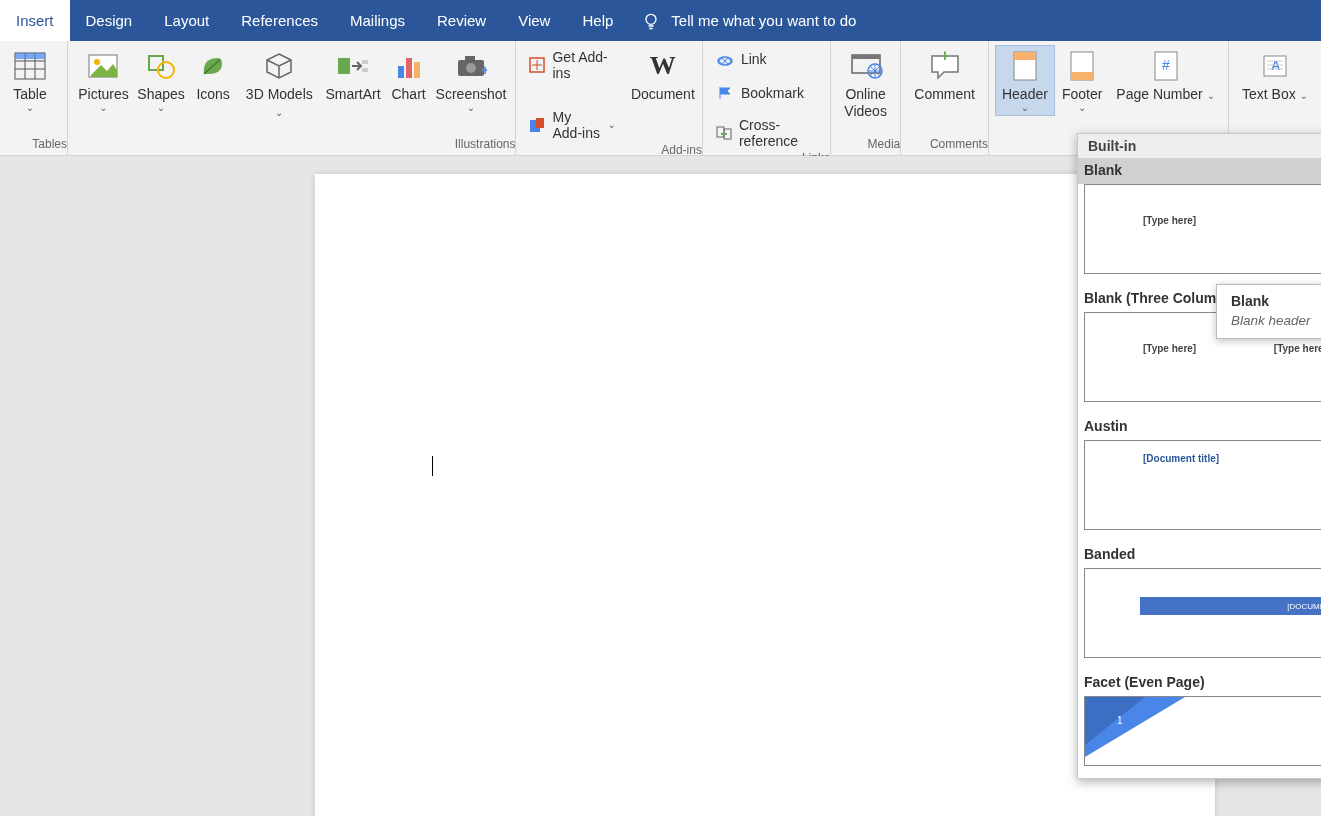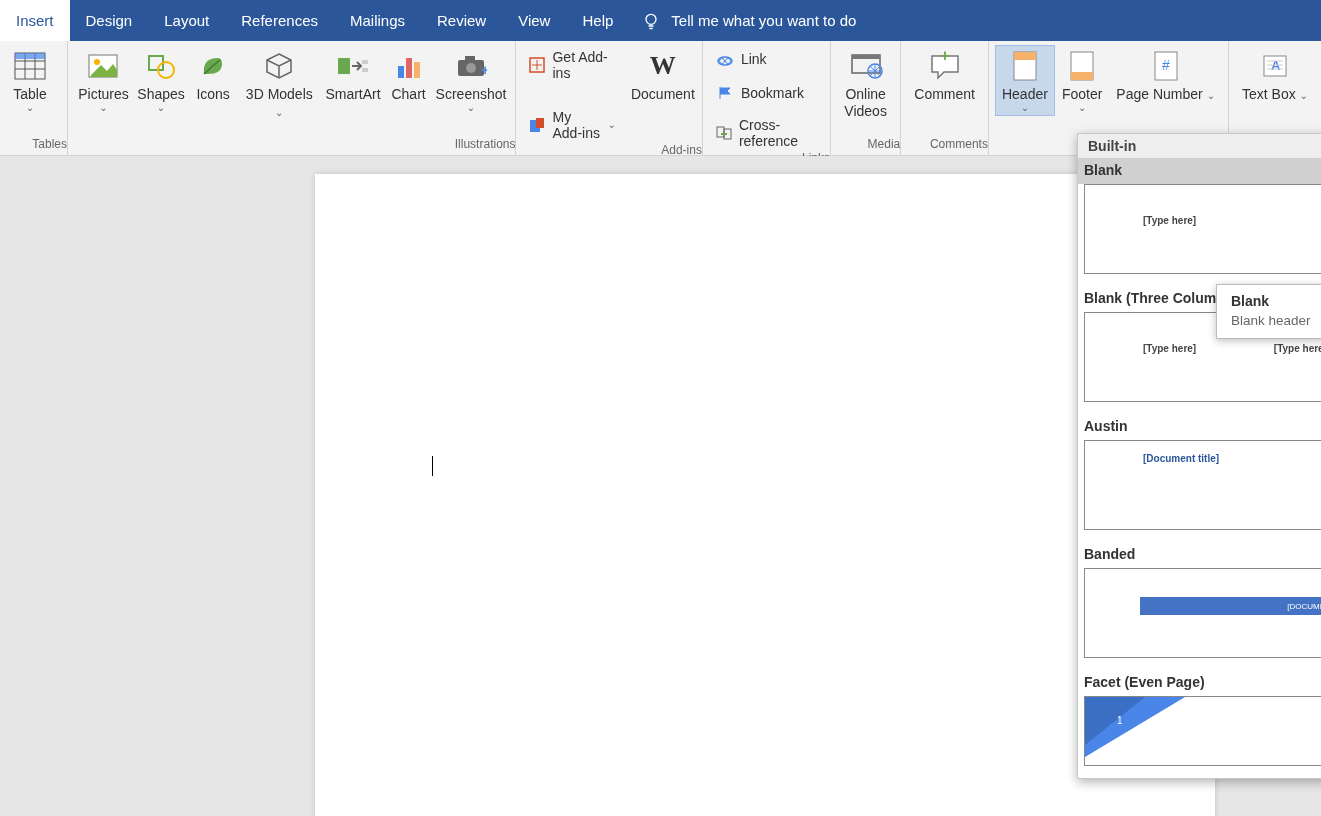--- a/index.html
+++ b/index.html
@@ -40,21 +40,21 @@
   .gallery-preview { margin: 0 6px 12px 6px; border: 1px solid #888; background: #fff; height: 90px; position: relative; overflow: hidden; }
   .gallery-preview.short { height: 70px; }
   .preview-text { position: absolute; font-size: 10px; color: #444; font-weight: 700; }
   .preview-text.blue { color: #2b579a; }
   .preview-band { position: absolute; left: 55px; right: 0; top: 28px; height: 18px; background: #4472c4; color: #fff; font-size: 8px; display: flex; align-items: center; justify-content: flex-end; padding-right: 4px; }
   .preview-facet { position: absolute; left: 0; top: 0; }
   
   
   .tooltip { position: absolute; left: 1216px; top: 284px; background: #fff; border: 1px solid #bbb; box-shadow: 0 2px 8px rgba(0,0,0,0.25); padding: 8px 14px 10px 14px; z-index: 20; min-width: 110px; }
   .tooltip-title { font-weight: 600; font-size: 14px; color: #333; margin-bottom: 4px; }
-  .tooltip-desc { font-size: 13.5px; color: #666; }
+  .tooltip-desc { font-size: 13.5px; color: #666; font-style: italic; }
 </style>
 </head>
 <body>
 
 <div class="tabbar">
   <div class="tab active">Insert</div>
   <div class="tab">Design</div>
   <div class="tab">Layout</div>
   <div class="tab">References</div>
   <div class="tab">Mailings</div>

